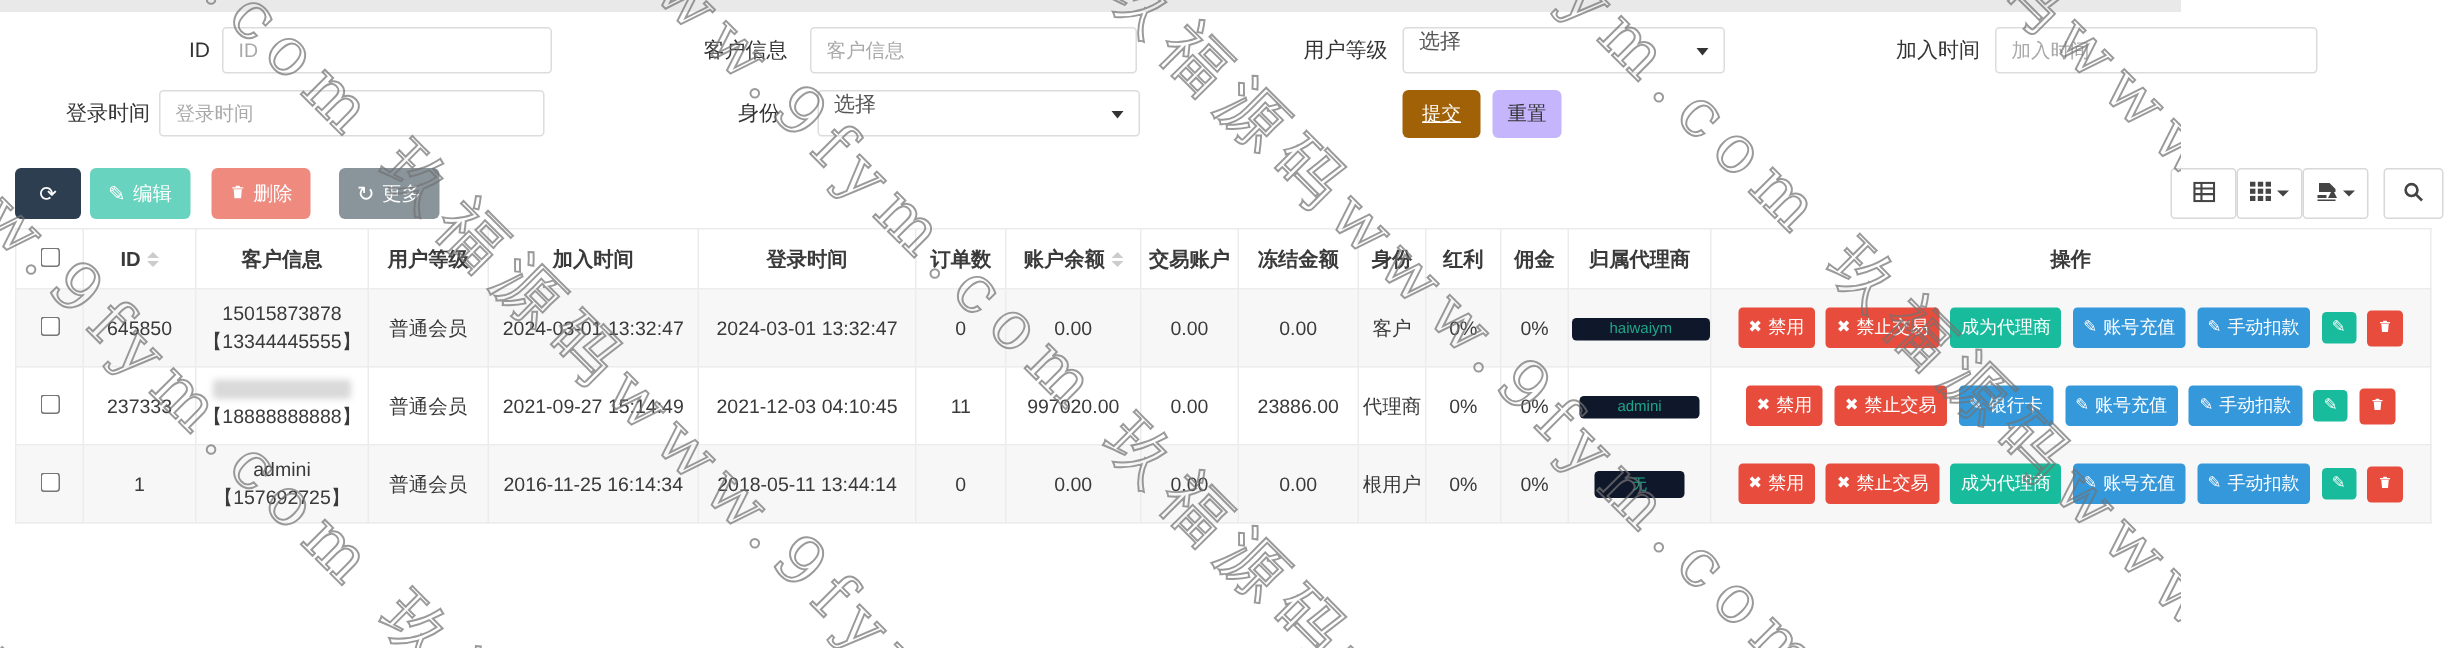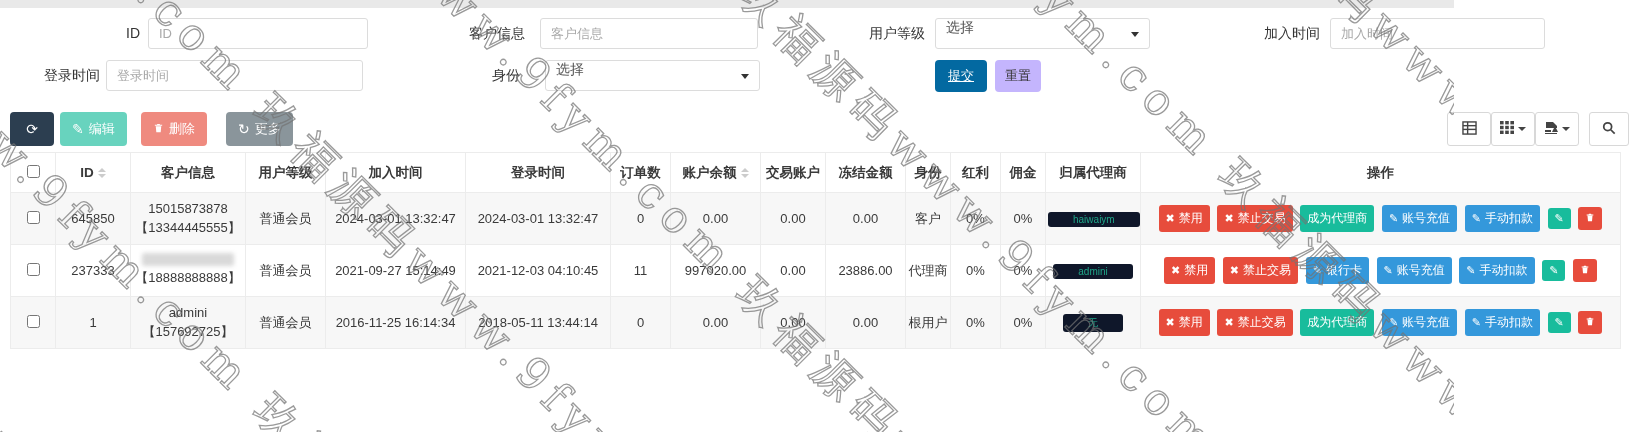--- a/index.html
+++ b/index.html
@@ -8,21 +8,21 @@
   .page { position:relative; width:1454px; height:432px; background:#fff; }
   .top-strip { position:absolute; top:0; left:0; width:100%; height:8px; background:#e9e9e9; }
 
   
   .flabel { position:absolute; height:30px; line-height:30px; font-size:14px; color:#333; text-align:right; }
   .finput { position:absolute; height:31px; border:1px solid #dcdcdc; border-radius:3px; padding:0 10px; font-size:13px; color:#333; background:#fff; outline:none; }
   .finput::placeholder { color:#a9a9a9; }
   .fselect { position:absolute; height:31px; border:1px solid #dcdcdc; border-radius:3px; background:#fff; font-size:14px; color:#555; display:flex; align-items:flex-start; padding:0 10px; cursor:pointer; }
   .fselect .sel-caret { position:absolute; right:10px; top:13px; width:0; height:0; border-left:4px solid transparent; border-right:4px solid transparent; border-top:5px solid #333; }
   .btn { border:none; border-radius:4px; font-size:13px; cursor:pointer; }
-  .btn-submit { position:absolute; left:935px; top:60px; width:52px; height:32px; background:#0369a1; color:#fff;text-decoration:underline; }
+  .btn-submit { position:absolute; left:935px; top:60px; width:52px; height:32px; background:#a16207; color:#fff;text-decoration:underline; }
   .btn-reset { position:absolute; left:995px; top:60px; width:46px; height:32px; background:#c4b5fd; color:#333; }
 
   
   .tbtn { position:absolute; top:112px; height:34px; border:none; border-radius:4px; color:#fff; font-size:13px; cursor:pointer; display:flex; align-items:center; justify-content:center; gap:5px; padding:0 12px; }
   .tbtn .ic { font-size:14px; line-height:1; }
   .is-disabled { opacity:0.65; }
   .search-input { position:absolute; left:1224px; top:112px; width:213px; height:34px; border:1px solid #dcdcdc; border-radius:3px; padding:0 10px; font-size:13px; outline:none; }
   .search-input::placeholder { color:#a9a9a9; }
   .tool-ic-btn { position:absolute; top:112px; height:34px; width:44px; background:#fff; border:1px solid #d8d8d8; border-radius:3px; cursor:pointer; display:flex; align-items:center; justify-content:center; gap:4px; color:#444; }
   .tool-ic-btn .dd-caret { width:0; height:0; border-left:4px solid transparent; border-right:4px solid transparent; border-top:4px solid #444; }

